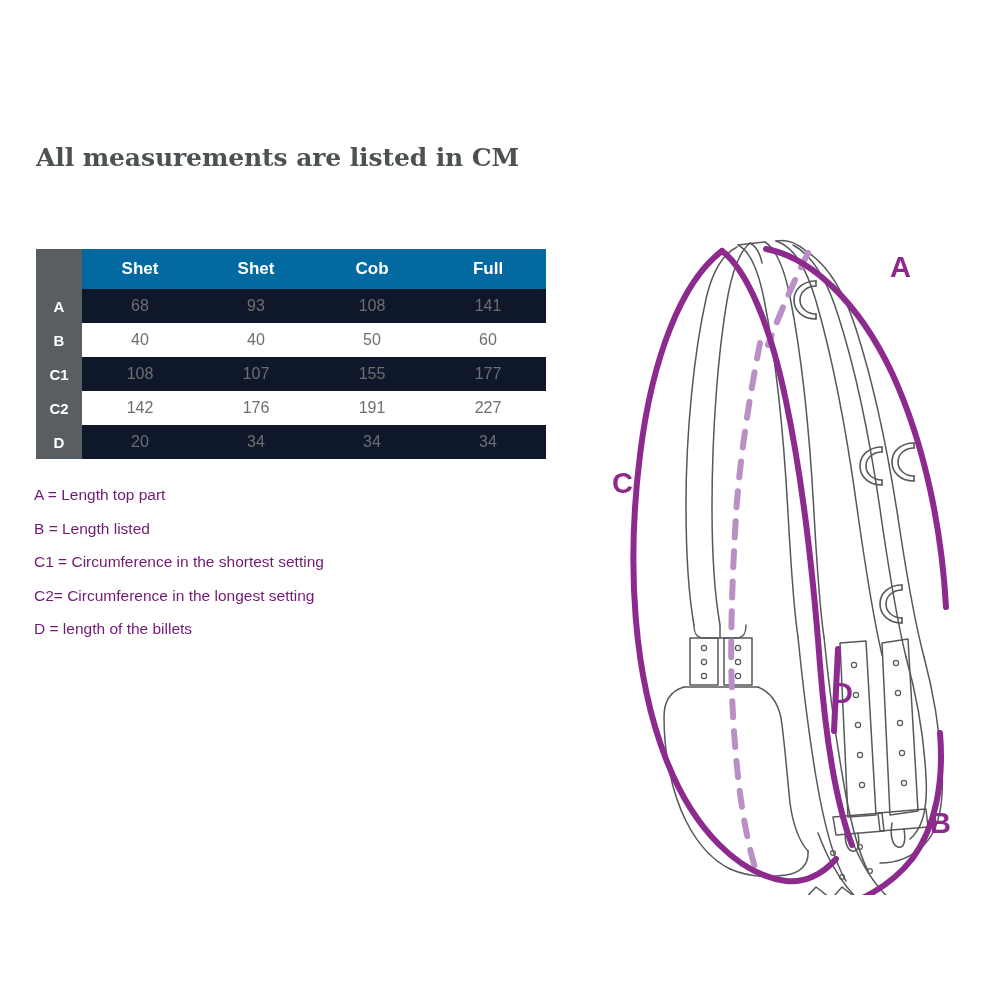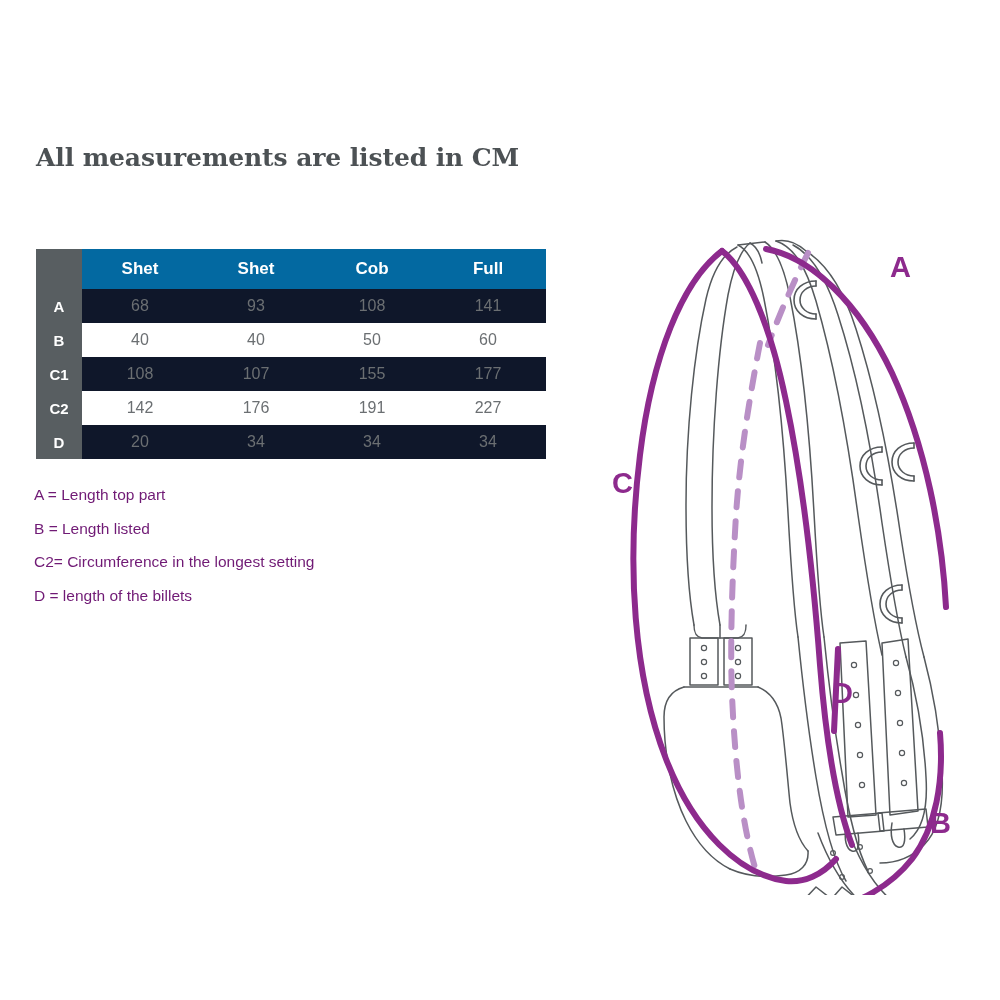--- a/index.html
+++ b/index.html
@@ -152,20 +152,21 @@
         <td>34</td>
         <td>34</td>
         <td>34</td>
       </tr>
     </tbody>
   </table>
 
   <div id="legend">
     <div class="legend-line">A = Length top part</div>
     <div class="legend-line">B = Length listed</div>
+    <div class="legend-line">C1 = Circumference in the shortest setting</div>
     <div class="legend-line">C2= Circumference in the longest setting</div>
     <div class="legend-line">D = length of the billets</div>
   </div>
 
   <div id="diagram">
     <svg viewBox="0 0 410 670" xmlns="http://www.w3.org/2000/svg">
       <defs>
         <g id="dring">
           <path d="M 0 0 C -13 0 -22 8 -22 19 C -22 30 -13 38 0 38" fill="none" stroke="#55595c" stroke-width="1.6"></path>
           <path d="M 0 5 C -9 5 -16 11 -16 19 C -16 27 -9 33 0 33" fill="none" stroke="#55595c" stroke-width="1.6"></path>

